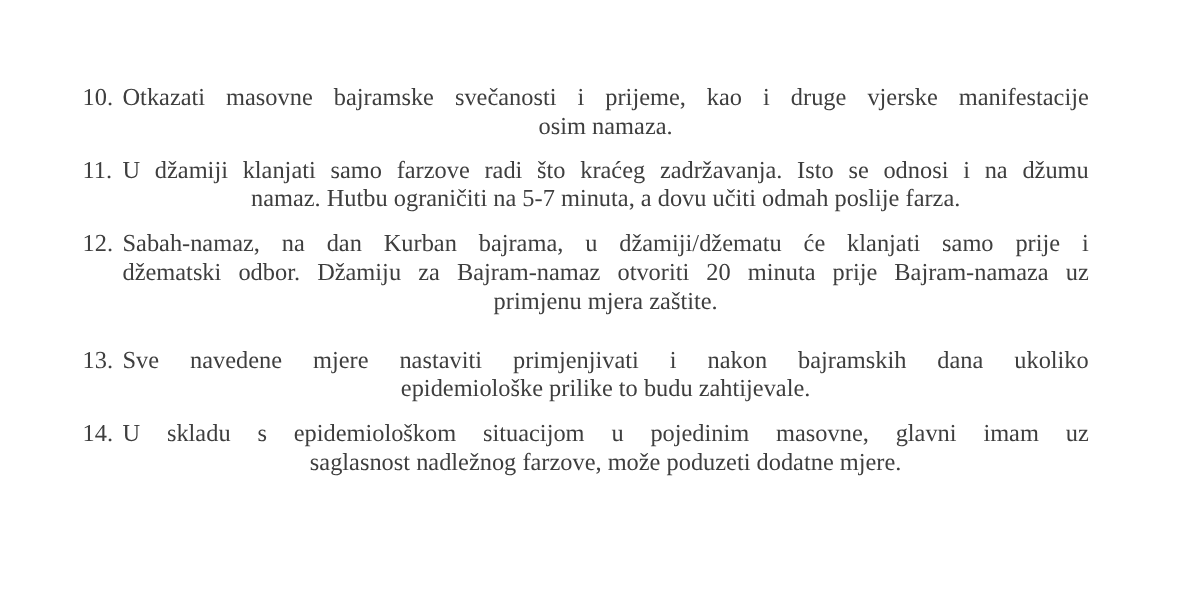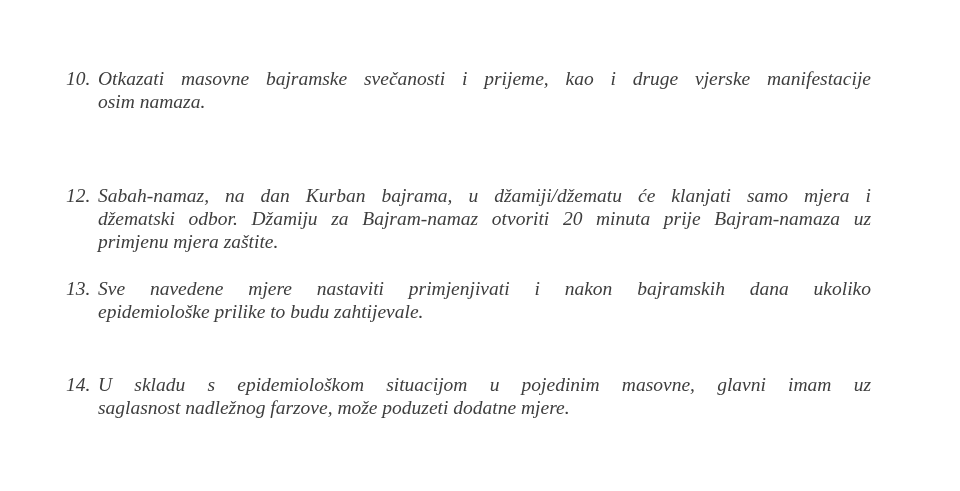--- a/index.html
+++ b/index.html
@@ -1,79 +1,87 @@
 <!DOCTYPE html>
 <html><head>
 <meta charset="utf-8">
 <style>
   html, body { margin: 0; padding: 0; background: #ffffff; }
   body { width: 960px; height: 491px; position: relative; overflow: hidden; }
   .page {
     position: absolute; left: 0; top: 0; width: 960px; height: 491px;
     background: #ffffff;
-    font-style: italic;
   }
   .clip {
     position: absolute; left: 0; top: 0; width: 960px; height: 441px; overflow: hidden;
   }
   .item { position: absolute; left: 66px; width: 805px; }
   .line {
     position: relative;
     font-family: "Liberation Serif", serif;
     font-size: 19.5px;
     color: #3e3e3e;
     height: 23.2px;
     line-height: 23.2px;
     white-space: nowrap;
   }
   .num { position: absolute; left: 0; top: 0; }
-  .txt { position: absolute; left: 32px; top: 0; width: 773px; }
+  .txt { position: absolute; left: 32px; top: 0; width: 773px; text-align: center; }
   .justify { text-align: justify; text-align-last: justify; }
 </style>
 </head>
 <body>
 
 <div class="page">
   <div class="clip">
 
     <div class="item" style="top:67px;">
       <div class="line">
         <span class="num">10.</span>
         <span class="txt justify">Otkazati masovne bajramske svečanosti i prijeme, kao i druge vjerske manifestacije</span>
       </div>
       <div class="line">
         <span class="txt">osim namaza.</span>
       </div>
     </div>
 
+    <div class="item" style="top:125px;">
+      <div class="line">
+        <span class="num">11.</span>
+        <span class="txt justify">U džamiji klanjati samo farzove radi što kraćeg zadržavanja. Isto se odnosi i na džumu</span>
+      </div>
+      <div class="line">
+        <span class="txt">namaz. Hutbu ograničiti na 5-7 minuta, a dovu učiti odmah poslije farza.</span>
+      </div>
+    </div>
 
     <div class="item" style="top:184px;">
       <div class="line">
         <span class="num">12.</span>
-        <span class="txt justify">Sabah-namaz, na dan Kurban bajrama, u džamiji/džematu će klanjati samo mjera i</span>
+        <span class="txt justify">Sabah-namaz, na dan Kurban bajrama, u džamiji/džematu će klanjati samo prije i</span>
       </div>
       <div class="line">
         <span class="txt justify">džematski odbor. Džamiju za Bajram-namaz otvoriti 20 minuta prije Bajram-namaza uz</span>
       </div>
       <div class="line">
         <span class="txt">primjenu mjera zaštite.</span>
       </div>
     </div>
 
     <div class="item" style="top:277px;">
       <div class="line">
         <span class="num">13.</span>
         <span class="txt justify">Sve navedene mjere nastaviti primjenjivati i nakon bajramskih dana ukoliko</span>
       </div>
       <div class="line">
         <span class="txt">epidemiološke prilike to budu zahtijevale.</span>
       </div>
     </div>
 
-    <div class="item" style="top:336px;margin-top:37px;">
+    <div class="item" style="top:336px;">
       <div class="line">
         <span class="num">14.</span>
         <span class="txt justify">U skladu s epidemiološkom situacijom u pojedinim masovne, glavni imam uz</span>
       </div>
       <div class="line">
         <span class="txt">saglasnost nadležnog farzove, može poduzeti dodatne mjere.</span>
       </div>
     </div>
 
 

